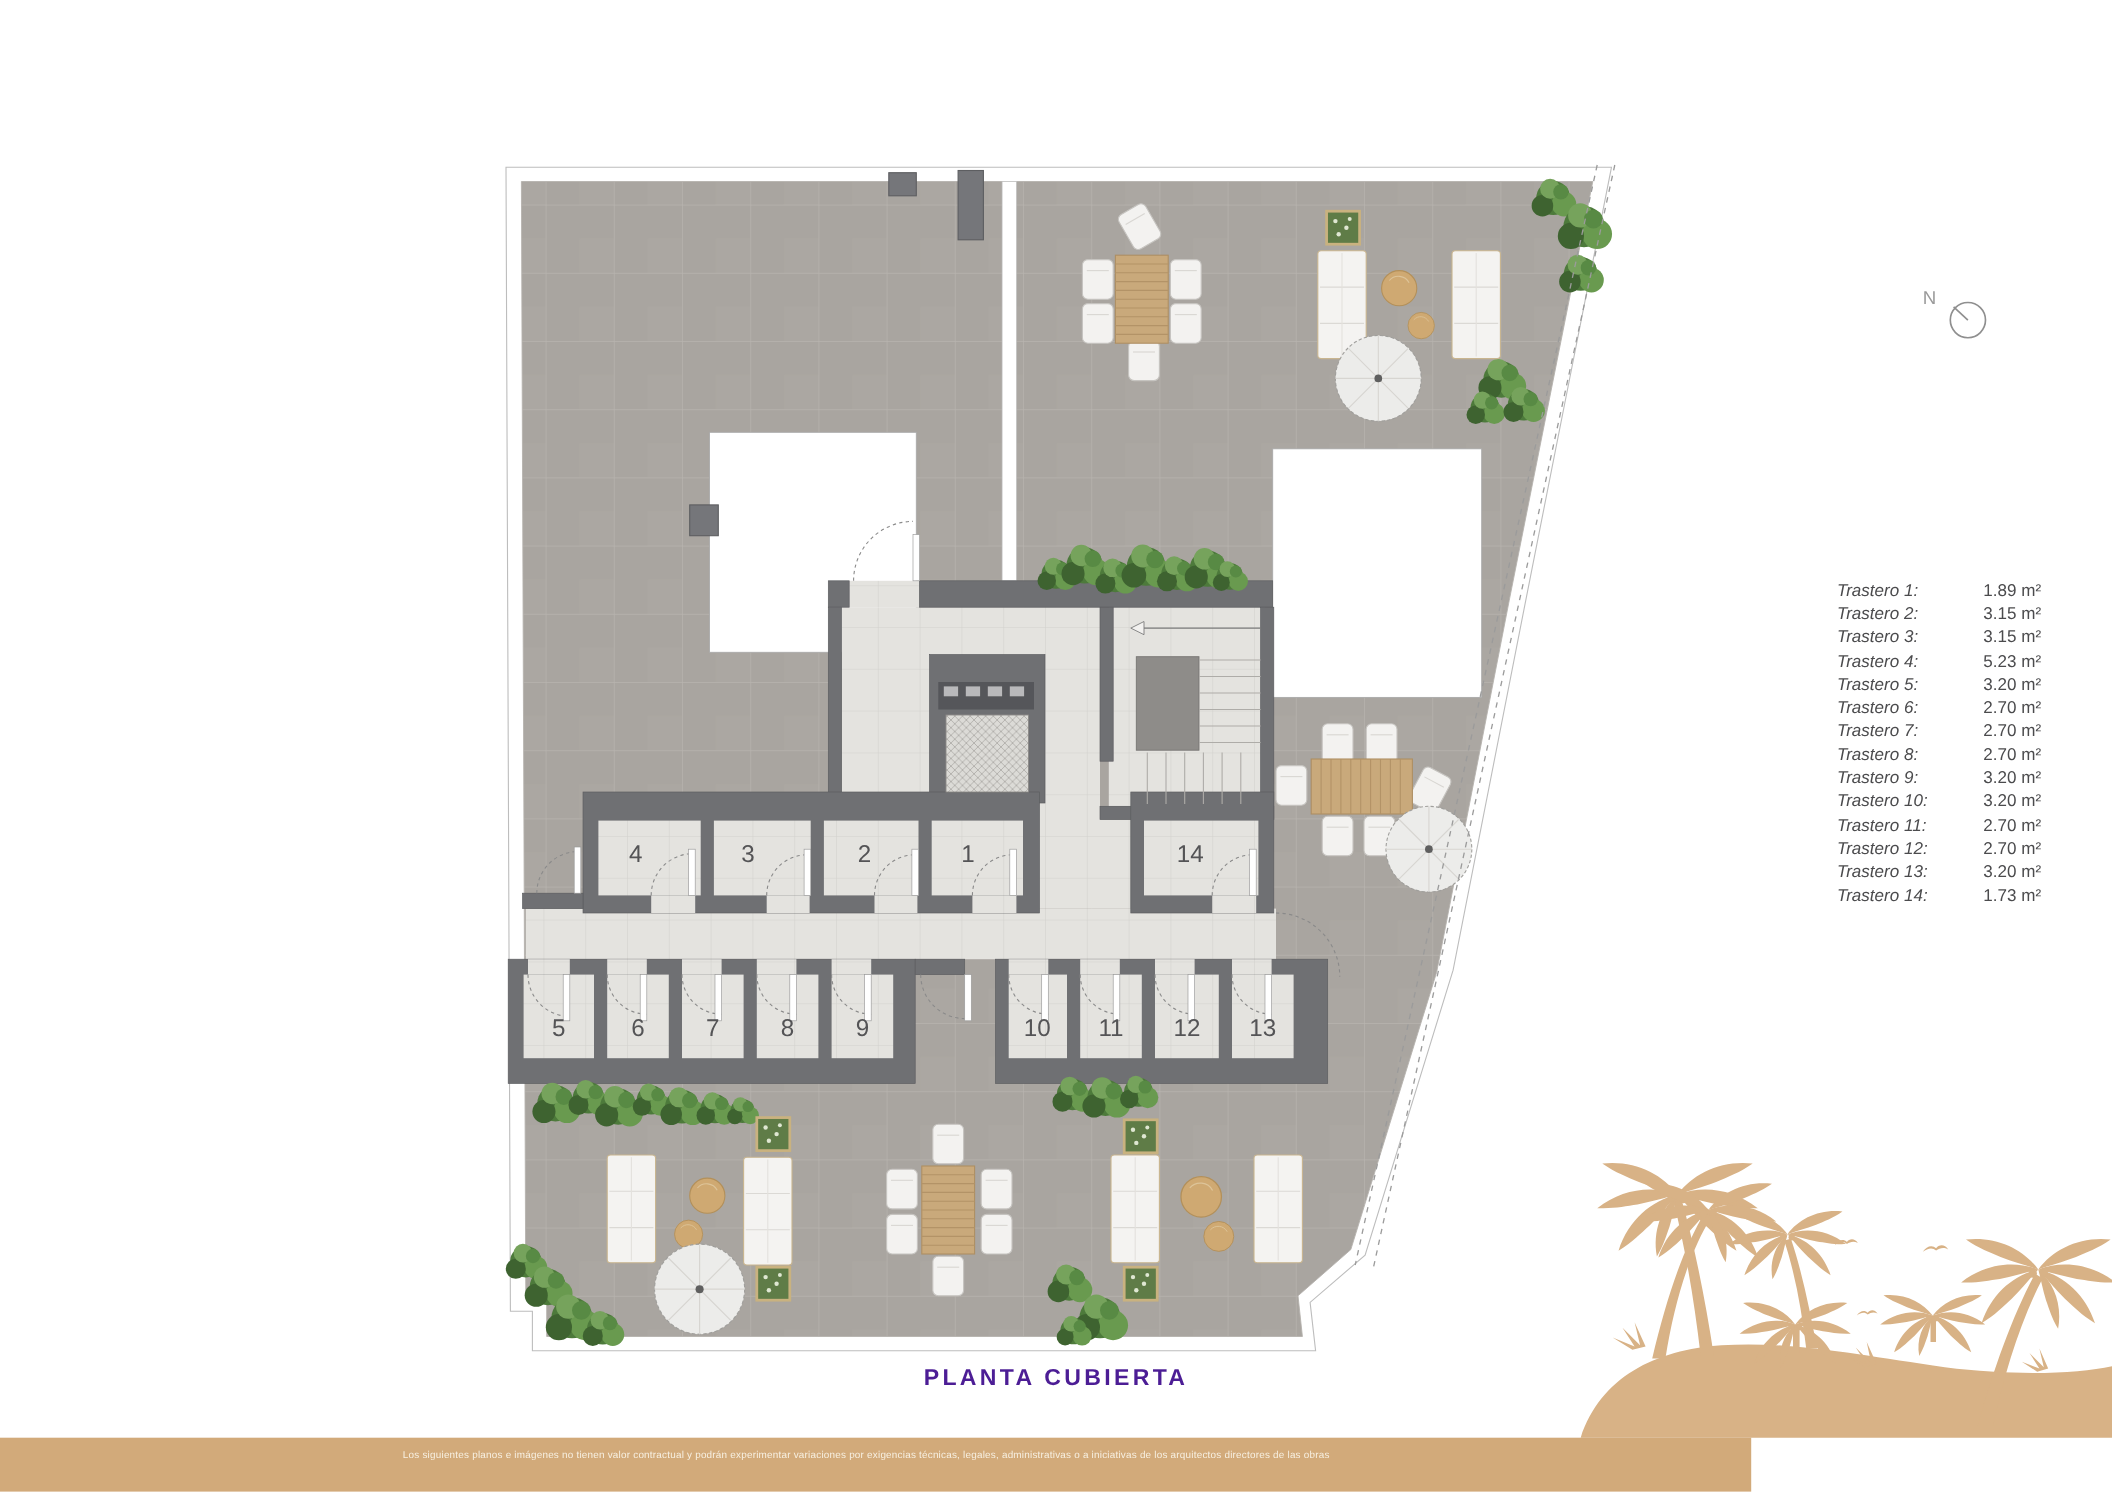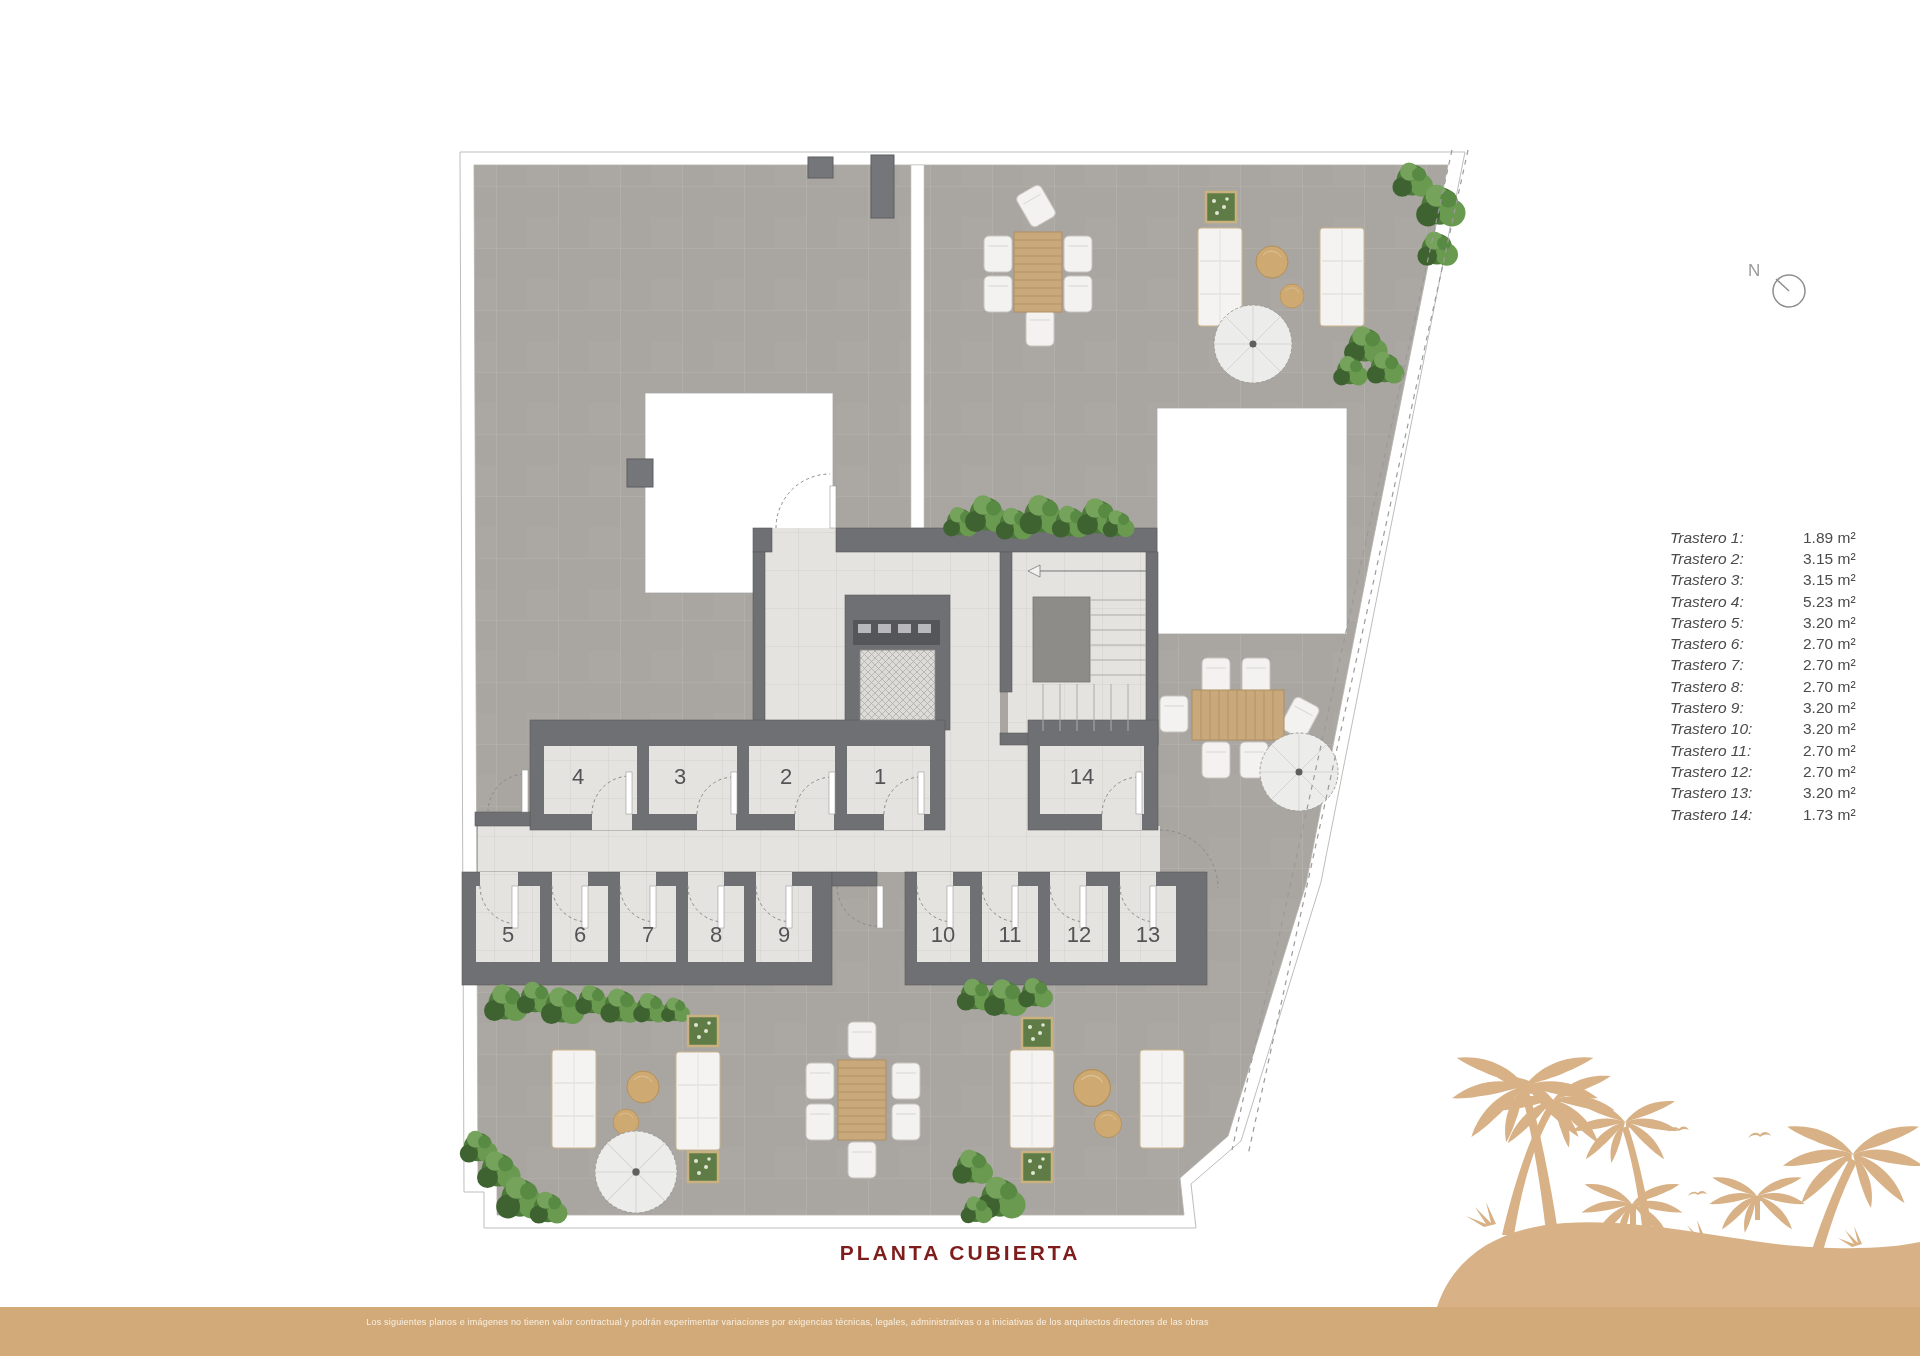--- a/index.html
+++ b/index.html
@@ -5,22 +5,22 @@
   html,body{margin:0;padding:0;background:#ffffff;}
   #stage{position:relative;width:1920px;height:1370px;background:#ffffff;overflow:hidden;
          font-family:"Liberation Sans",sans-serif;}
   #plan-svg{position:absolute;left:0;top:0;}
   .room-num{font-family:"Liberation Sans",sans-serif;font-size:22px;fill:#545456;text-anchor:middle;}
   #legend{position:absolute;left:1670px;top:527px;width:255px;}
   .legend-row{display:flex;height:21.3px;align-items:center;font-size:15.5px;color:#4b4b4d;}
   .legend-row .lab{width:133px;font-style:italic;}
   .legend-row .val{}
   #plan-title{position:absolute;left:0;top:1241px;width:1920px;text-align:center;
-    font-size:21px;font-weight:bold;letter-spacing:3px;color:#7f1d1d;}
-  #footer-bar{position:absolute;left:0;top:1307px;width:1920px;height:49px;background:#d2aa7a;}
+    font-size:21px;font-weight:bold;letter-spacing:3px;color:#4c1d95;}
+  #footer-bar{position:absolute;left:0;top:1307px;width:1592px;height:49px;background:#d2aa7a;}
   #footer-text{position:absolute;left:0;top:7px;width:1575px;text-align:center;
     font-size:9px;letter-spacing:0.2px;color:#f7f0e2;line-height:17px;}
 </style>
 </head>
 <body>
 
 <div id="stage">
 
 <svg id="plan-svg" width="1920" height="1370" viewBox="0 0 1920 1370">
   <defs>

